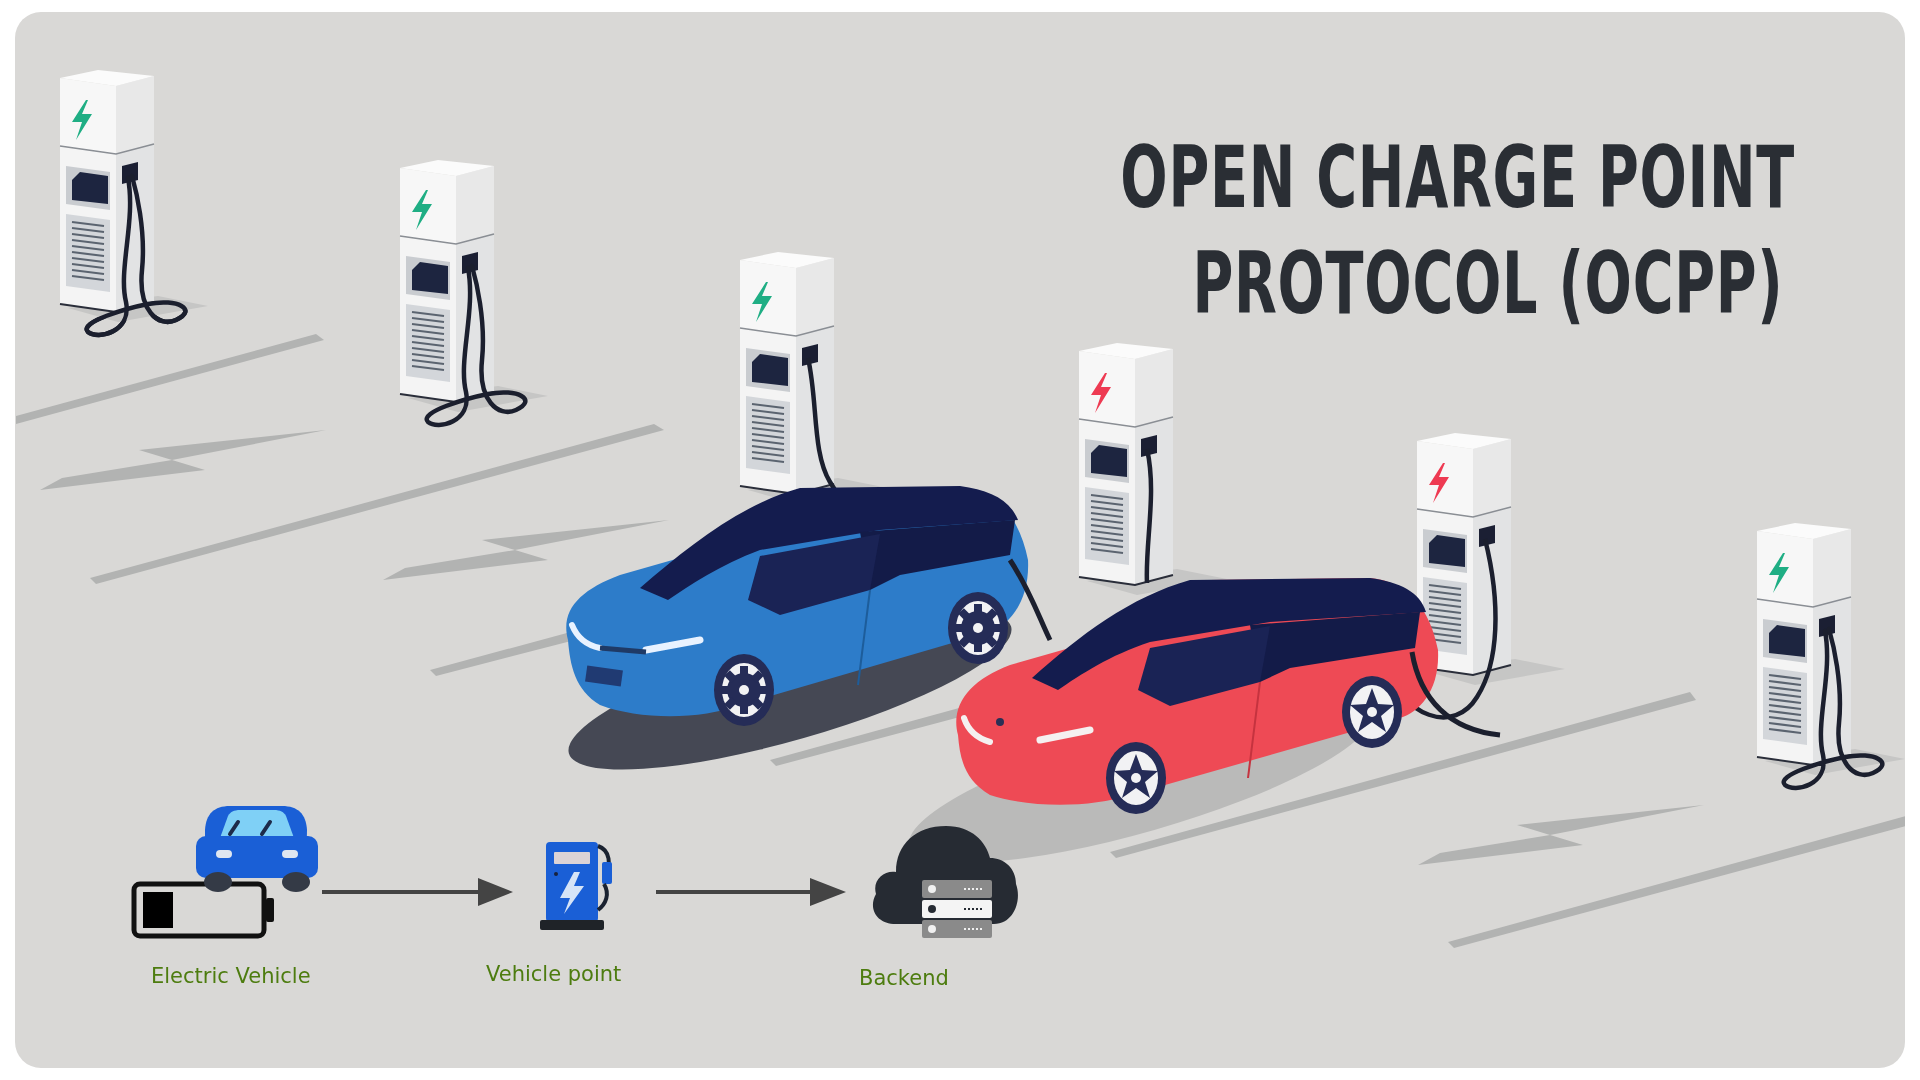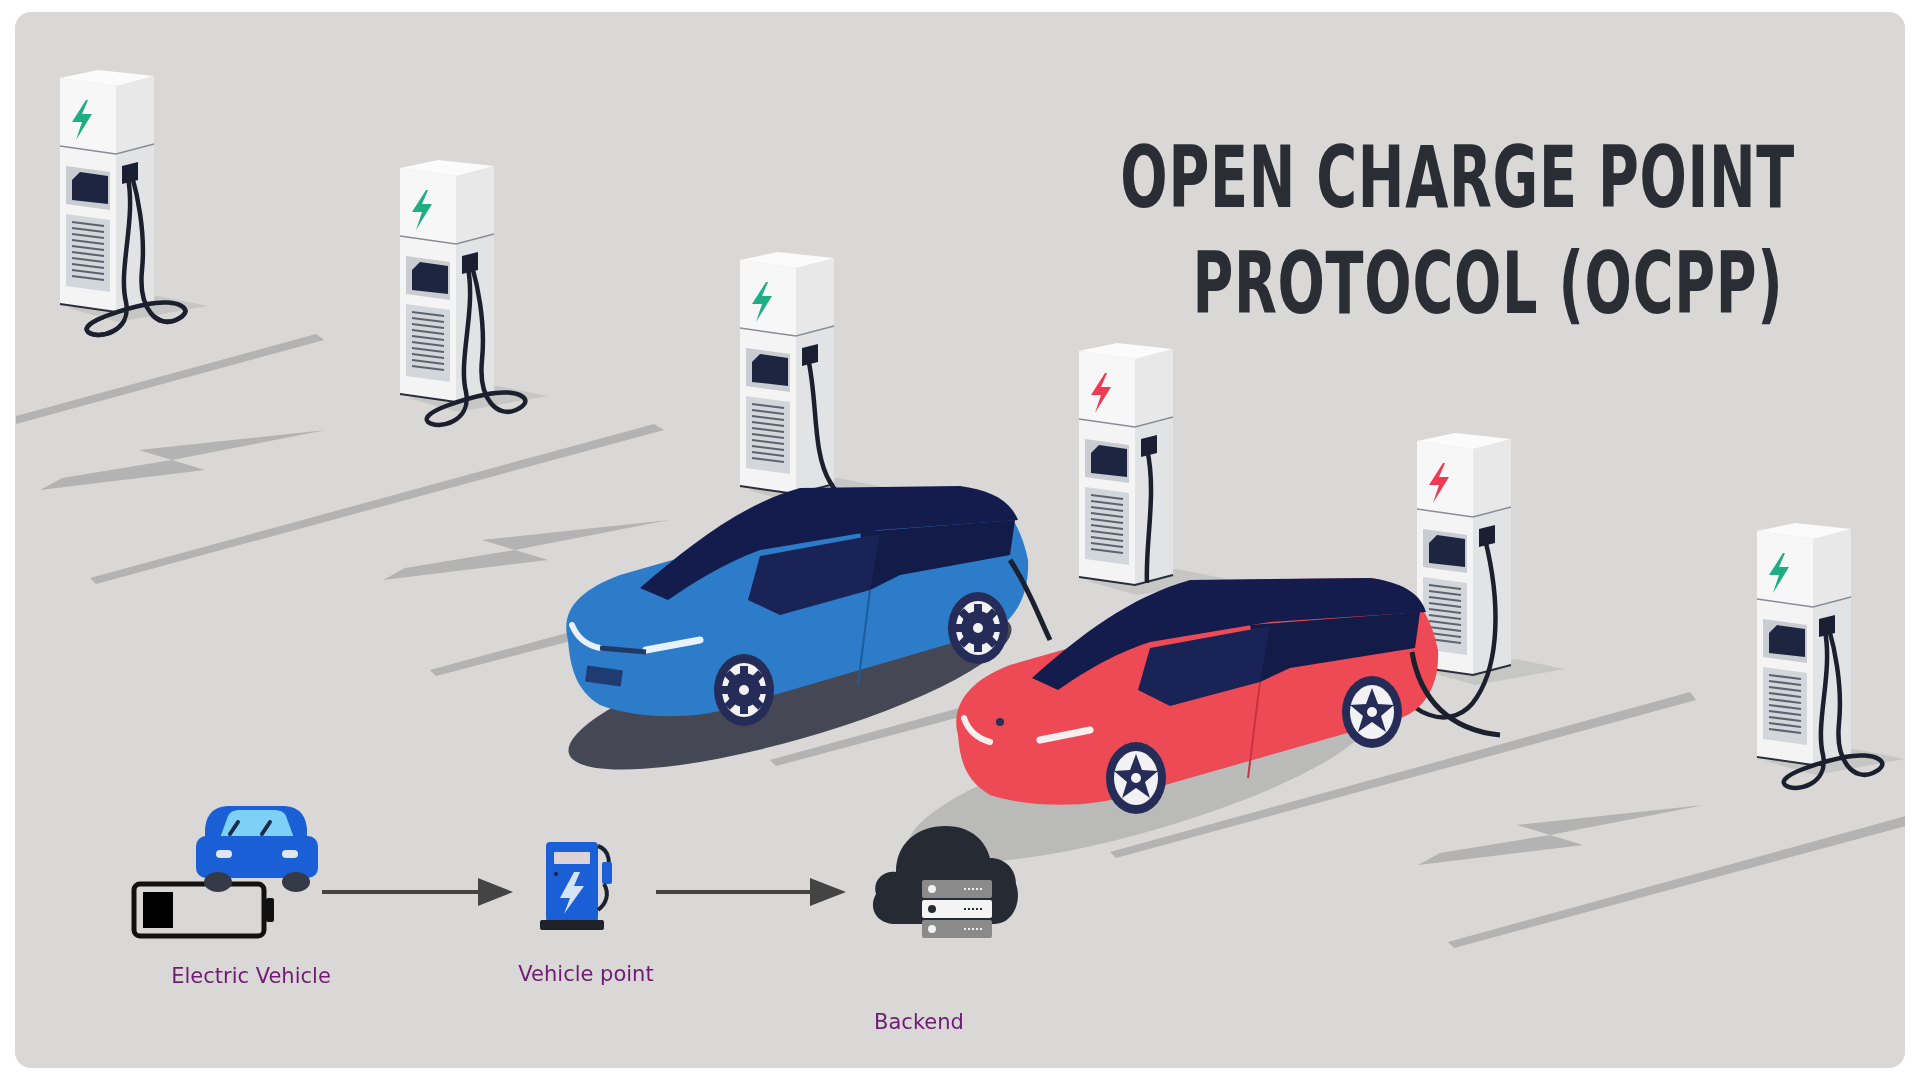--- a/index.html
+++ b/index.html
@@ -1,26 +1,26 @@
 <!DOCTYPE html>
 <html><head>
 <meta charset="utf-8">
 <style>
   html, body { margin:0; padding:0; }
   body { width:1920px; height:1080px; background:#ffffff; position:relative; overflow:hidden;
          font-family:"DejaVu Sans", sans-serif; }
   .card { position:absolute; left:15px; top:12px; width:1890px; height:1056px;
-          background:#d9d8d6; border-radius:16px; overflow:hidden; }
+          background:#d9d8d6; border-radius:26px; overflow:hidden; }
   .scene { position:absolute; left:0; top:0; width:1920px; height:1080px; }
   .title { position:absolute; right:110px; top:112px; text-align:right; color:#2a2e34;
            font-family:"DejaVu Sans Condensed","DejaVu Sans", sans-serif; font-weight:bold;
            font-size:86px; line-height:106px; letter-spacing:1px; transform:scaleX(0.72);
            transform-origin:right top; white-space:nowrap; }
   .title .l2 { display:block; padding-right:16px; }
-  .flow-label { position:absolute; color:#701a75; font-size:21px; text-align:center; white-space:nowrap; }
+  .flow-label { position:absolute; color:#4d7c0f; font-size:21px; text-align:left; white-space:nowrap; }
 </style>
 </head>
 <body>
 
 <div class="card">
   <svg class="scene" viewBox="0 0 1920 1080" width="1920" height="1080" style="left:-15px;top:-12px;">
     <defs>
 
       <g id="station">
 
@@ -228,14 +228,14 @@
     </g>
   </svg>
 
   <div class="title">
     <span>OPEN CHARGE POINT</span>
     <span class="l2">PROTOCOL (OCPP)</span>
   </div>
 
   <div class="flow-label" style="left:136px; top:952px; width:200px;">Electric Vehicle</div>
   <div class="flow-label" style="left:471px; top:950px; width:200px;">Vehicle point</div>
-  <div class="flow-label" style="left:844px; top:998px; width:120px;">Backend</div>
+  <div class="flow-label" style="left:844px; top:954px; width:120px;">Backend</div>
 </div>
 
 </body></html>

